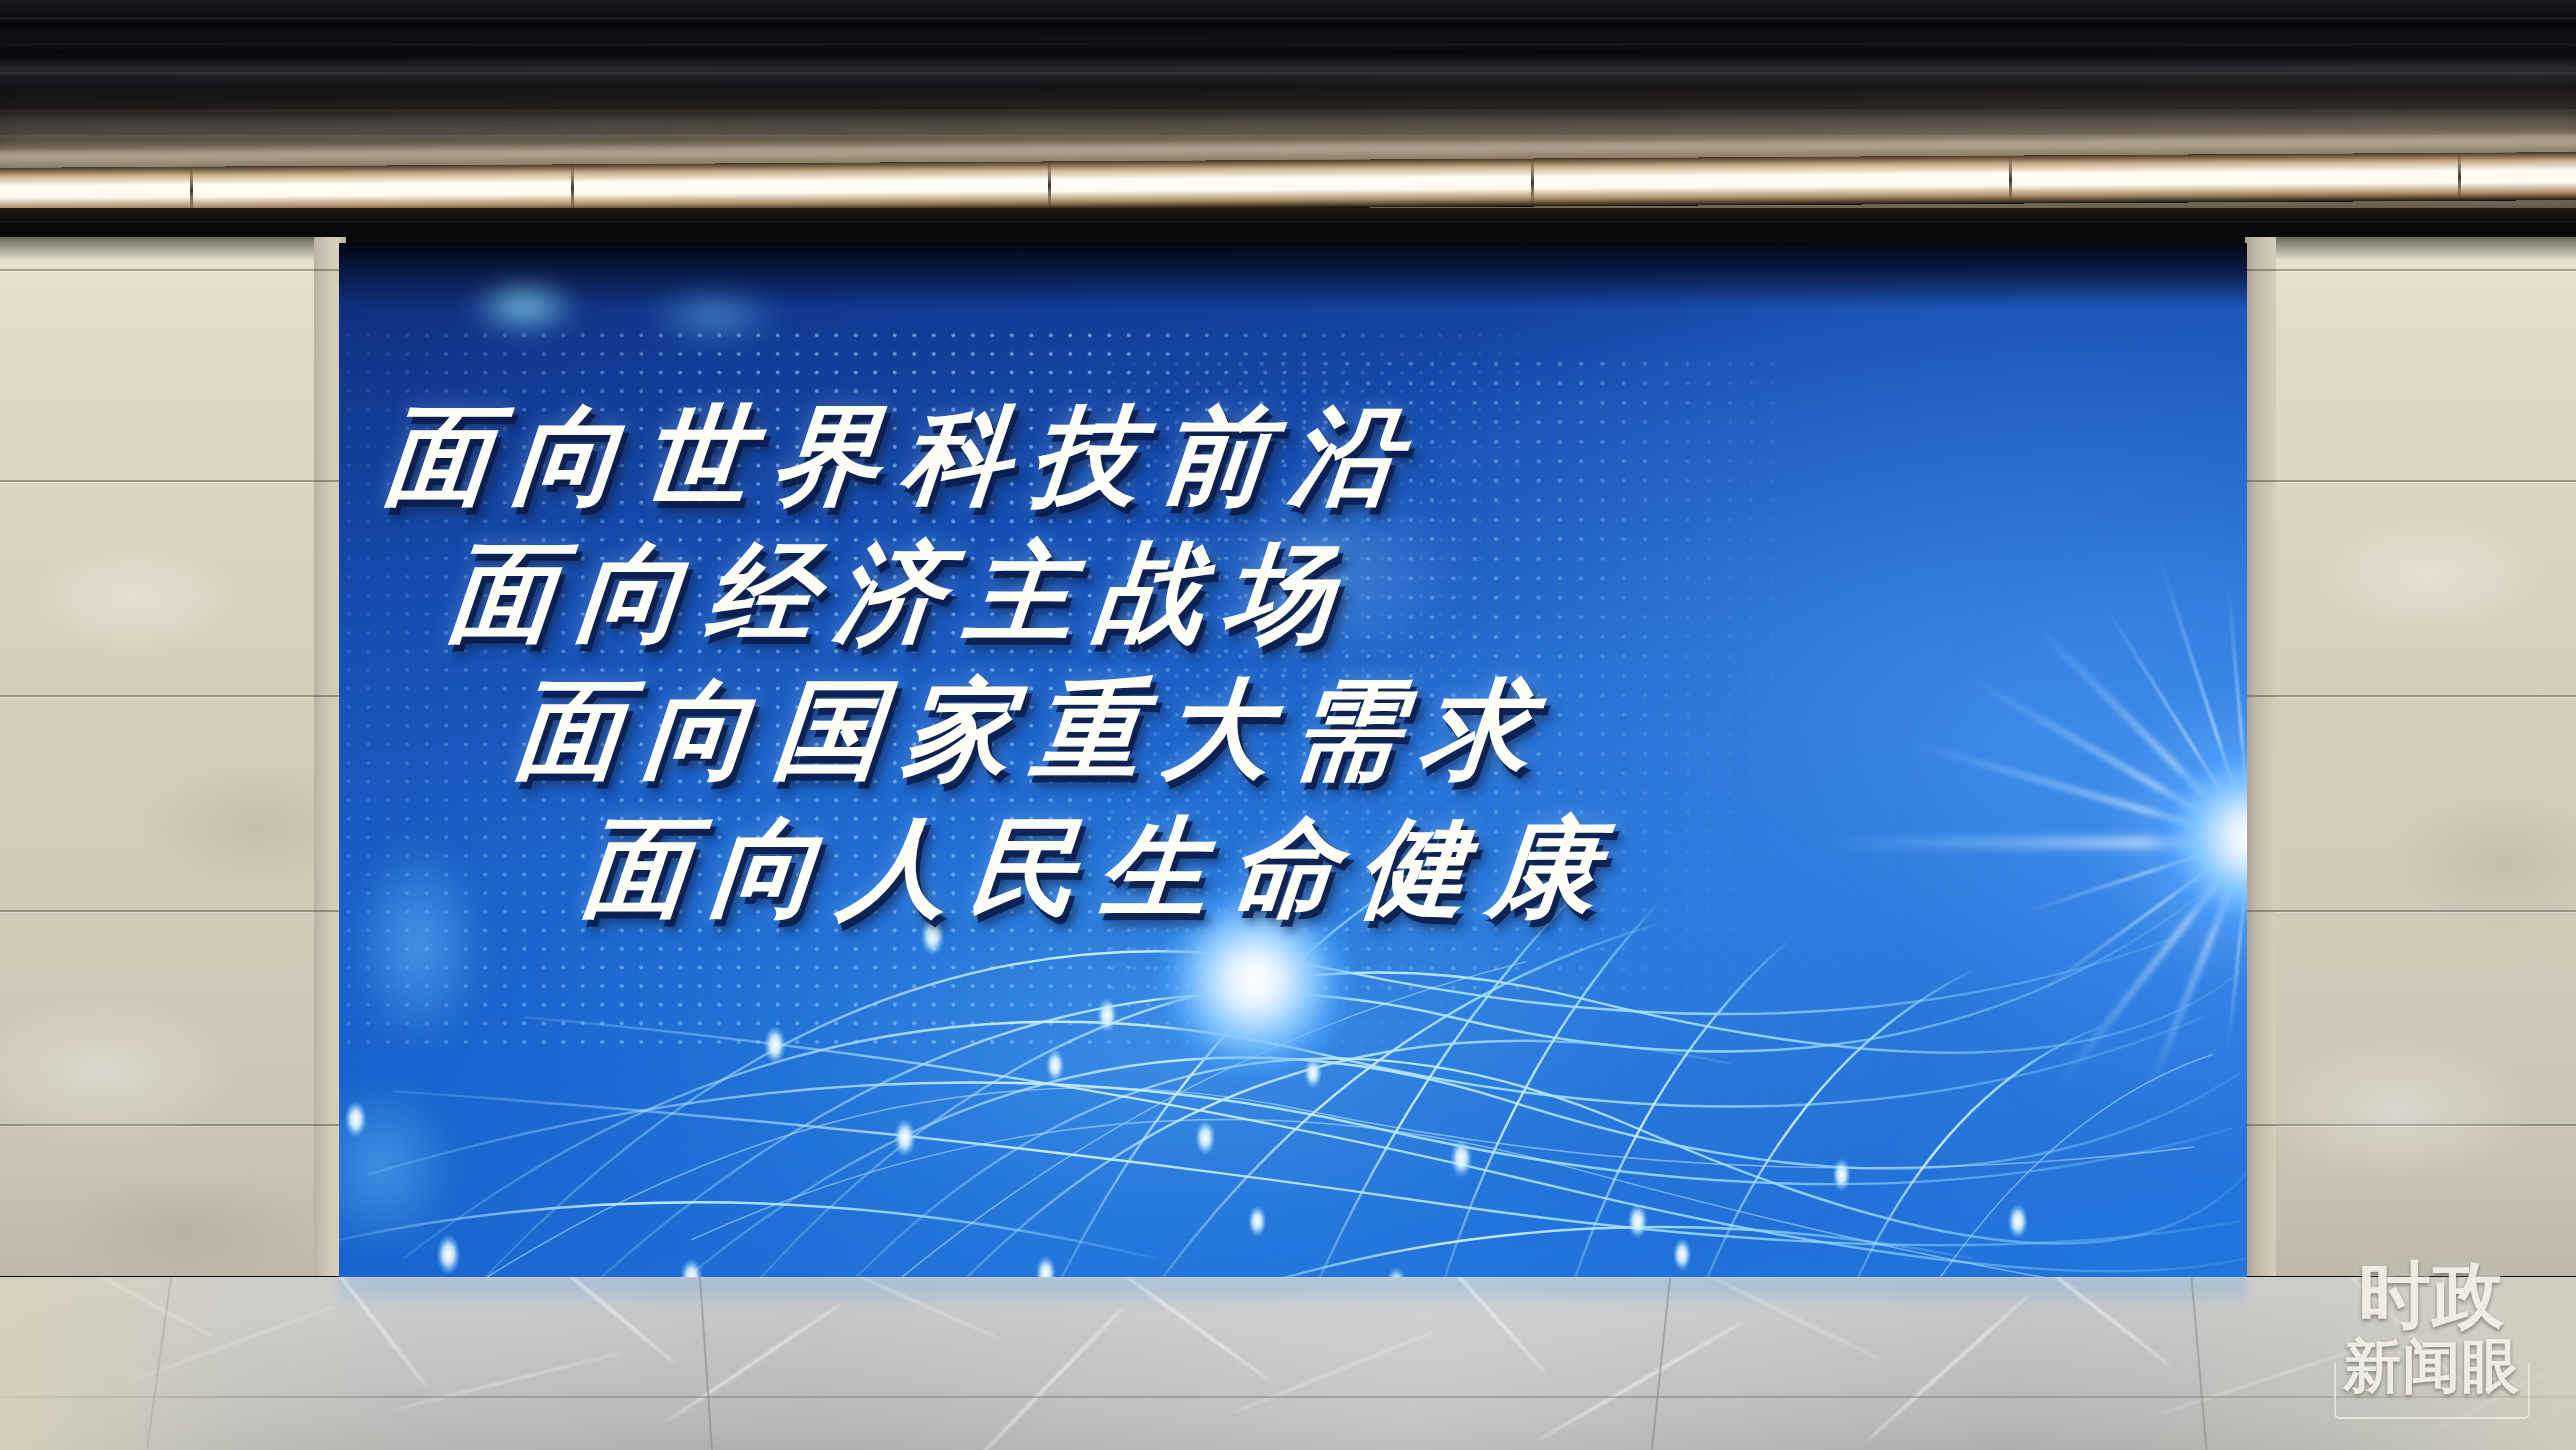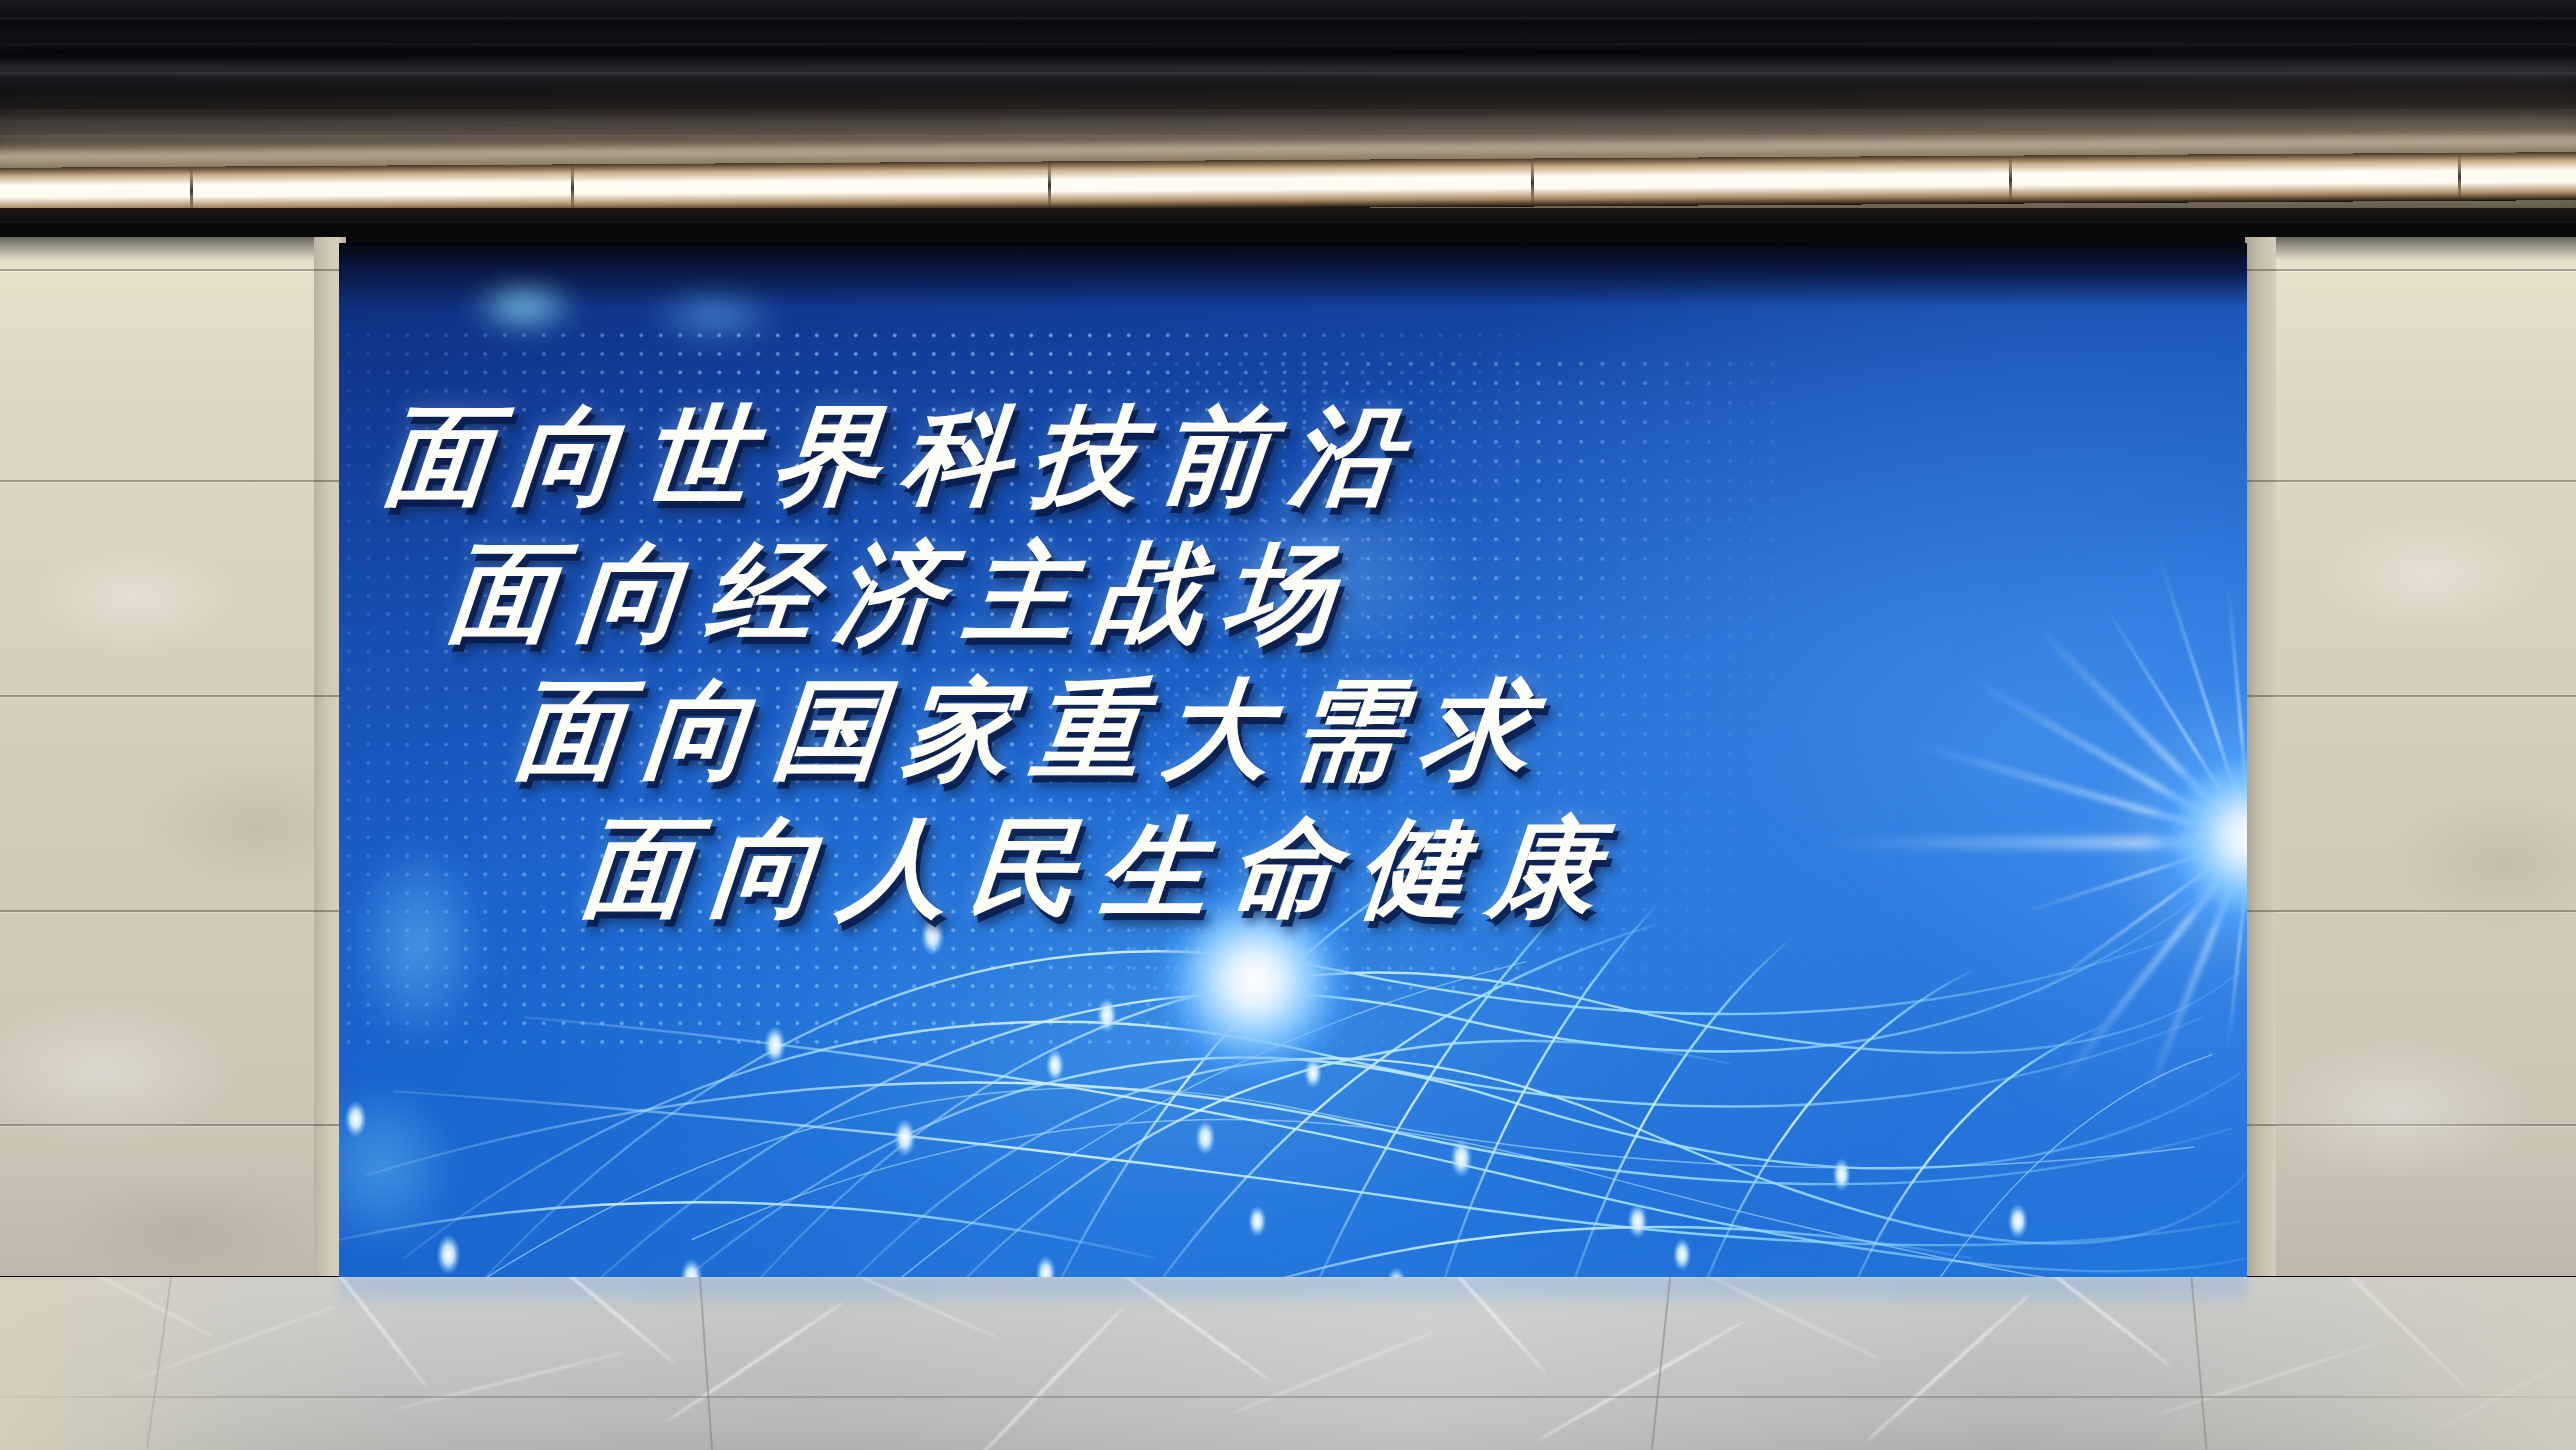--- a/index.html
+++ b/index.html
@@ -476,15 +476,22 @@
     <div class="tile-seam" style="left:1660px; top:0;   height:173px; transform:rotate(6deg)"></div>
     <div class="tile-seam" style="left:2198px; top:0;   height:173px; transform:rotate(-5deg)"></div>
     <div class="tile-seam" style="left:705px;  top:0;   height:173px; transform:rotate(-4deg)"></div>
     <div class="tile-seam" style="left:158px;  top:0;   height:173px; transform:rotate(8deg)"></div>
     <div class="tile-seam" style="left:0; top:119px; width:2576px; height:1.9px"></div>
 
     <div class="floor-warm"></div>
     <div class="floor-warm r"></div>
   </div>
 
+  <div class="watermark">
+    <div class="wm-box">
+      <div class="wm-text l1">时政</div>
+      <div class="wm-text l2">新闻眼</div>
+      <div class="wm-frame"></div>
+    </div>
+  </div>
 
 </div>
 
 
 </body></html>

